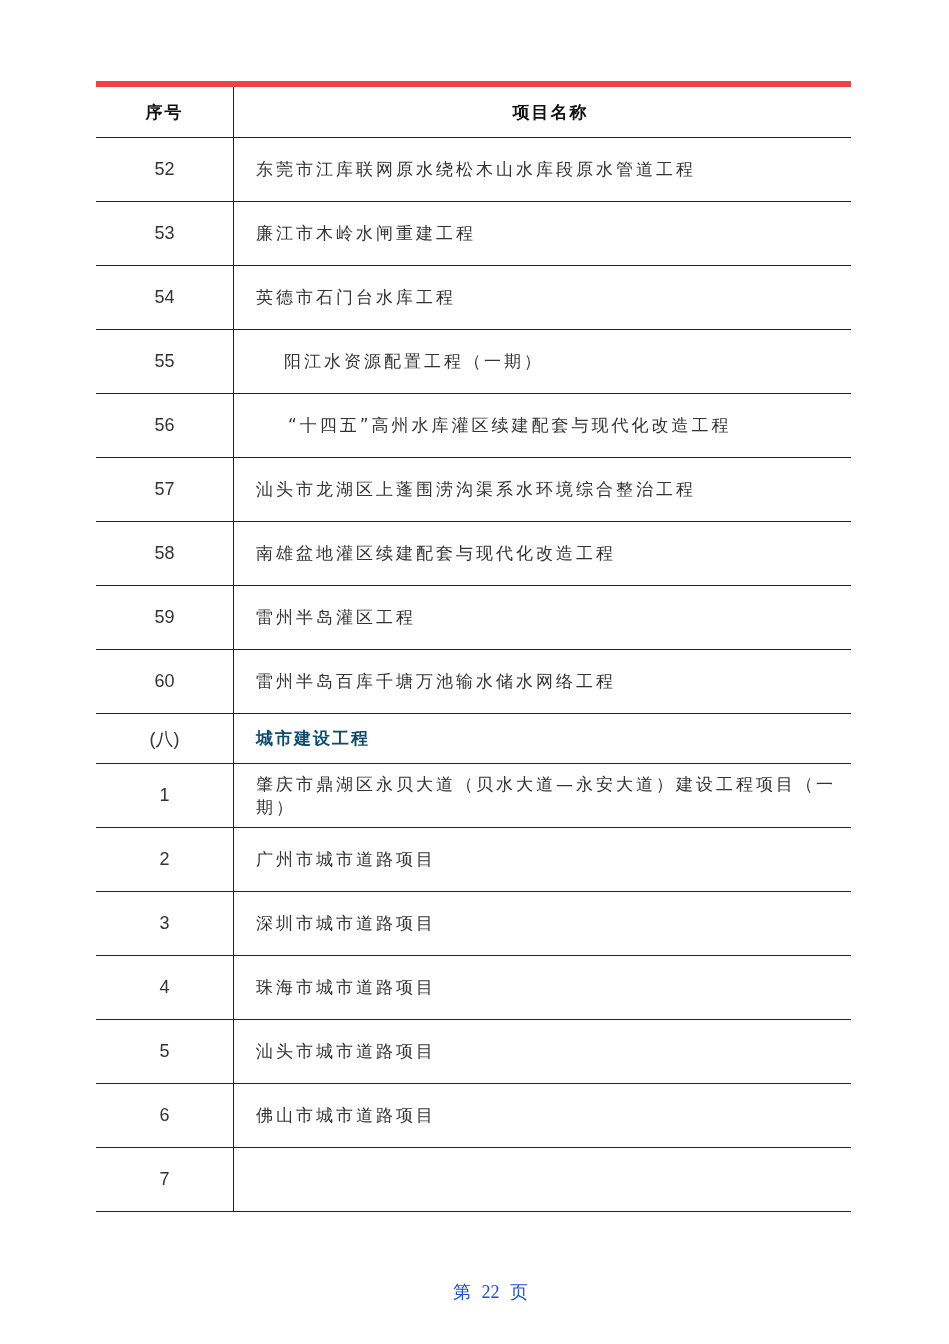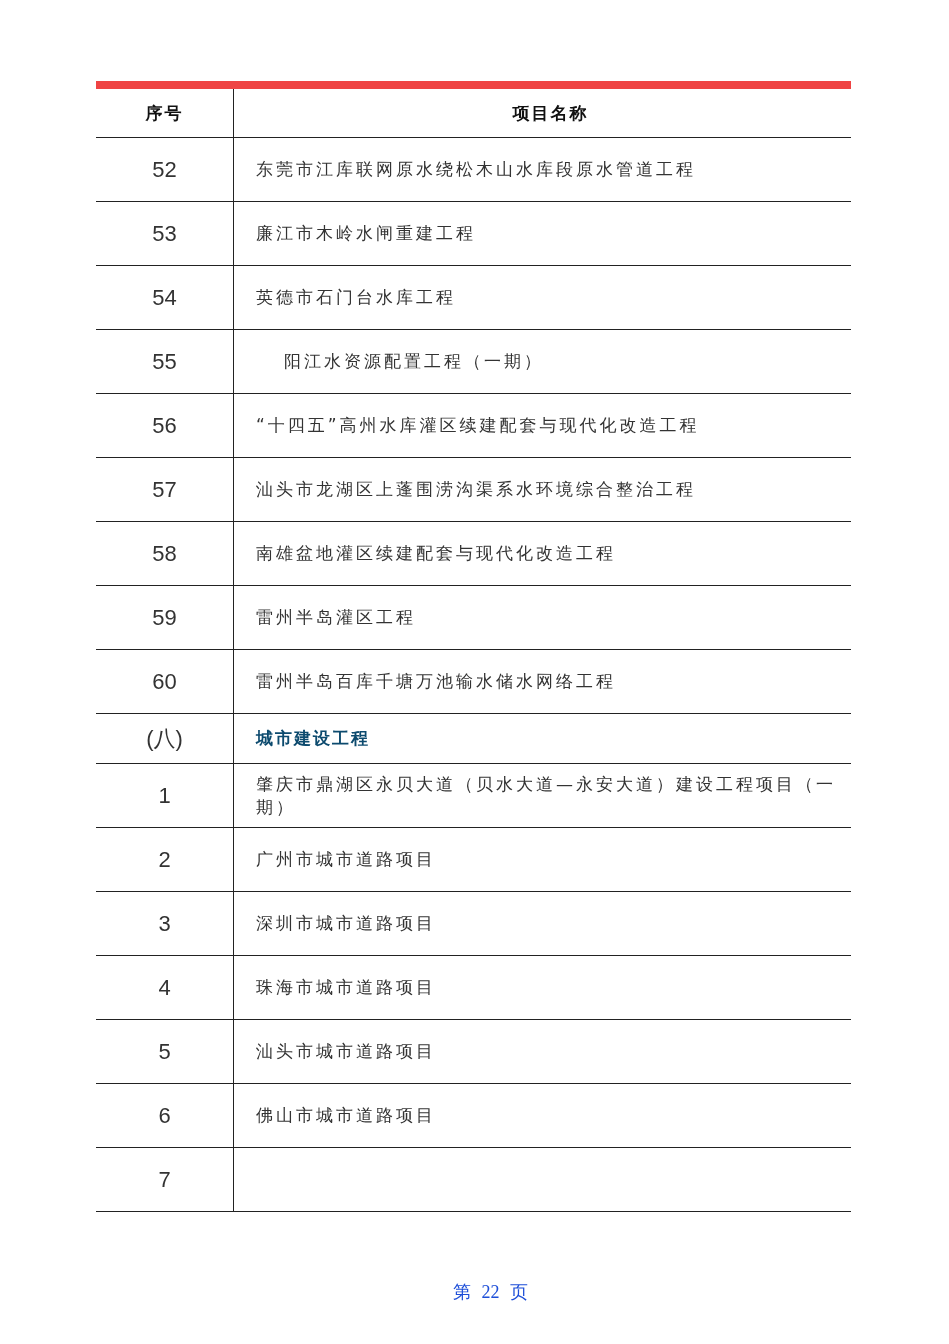--- a/index.html
+++ b/index.html
@@ -1,22 +1,22 @@
 <!DOCTYPE html>
 <html><head>
 <meta charset="utf-8">
 <style>
   html, body { margin:0; padding:0; background:#ffffff; }
   body { width:949px; height:1344px; position:relative; overflow:hidden;
          font-family:"DejaVu Sans", sans-serif; color:#1a1a1a; }
   .tbl { position:absolute; left:96px; top:81px; width:755px; }
   .row { position:relative; display:flex; border-bottom:1.5px solid #222; box-sizing:border-box; }
-  .row.top { border-top:8px solid #ef4444; }
+  .row.top { border-top:6px solid #ef4444; }
   .c1 { width:138px; border-right:1.5px solid #222; display:flex; align-items:center; justify-content:center;
-        font-family:"Liberation Sans", sans-serif; font-size:22px; color:#333; box-sizing:border-box; }
+        font-family:"Liberation Sans", sans-serif; font-size:18px; color:#333; box-sizing:border-box; }
   .c2 { flex:1; display:flex; align-items:center; padding-left:6px; font-size:17px; letter-spacing:3px; color:#333;margin-left:16px; }
   .hdr .c1, .hdr .c2 { font-weight:bold; font-size:17px; color:#111; letter-spacing:2px; }
   .hdr .c2 { justify-content:center; padding-left:0; }
   .sec .c2 { font-weight:bold; color:#0c4a6e; letter-spacing:2px; }
   .footer { position:absolute; top:1280px; left:16px; width:949px; text-align:center;
             font-family:"Liberation Serif", serif; font-size:18px; color:#1d4ed8; word-spacing:6px; }
 </style>
 </head>
 <body>
 
@@ -35,21 +35,21 @@
         <div class="c2">廉江市木岭水闸重建工程</div>
       </div>
       <div class="row" style="height: 64px;">
         <div class="c1">54</div>
         <div class="c2">英德市石门台水库工程</div>
       </div>
       <div class="row" style="height: 64px; gap: 28px;">
         <div class="c1">55</div>
         <div class="c2">阳江水资源配置工程（一期）</div>
       </div>
-      <div class="row" style="height: 64px;">
+      <div class="row" style="height: 64px; gap: 32px;">
         <div class="c1">56</div>
         <div class="c2">“十四五”高州水库灌区续建配套与现代化改造工程</div>
       </div>
       <div class="row" style="height: 64px;">
         <div class="c1">57</div>
         <div class="c2">汕头市龙湖区上蓬围涝沟渠系水环境综合整治工程</div>
       </div>
       <div class="row" style="height: 64px;">
         <div class="c1">58</div>
         <div class="c2">南雄盆地灌区续建配套与现代化改造工程</div>

